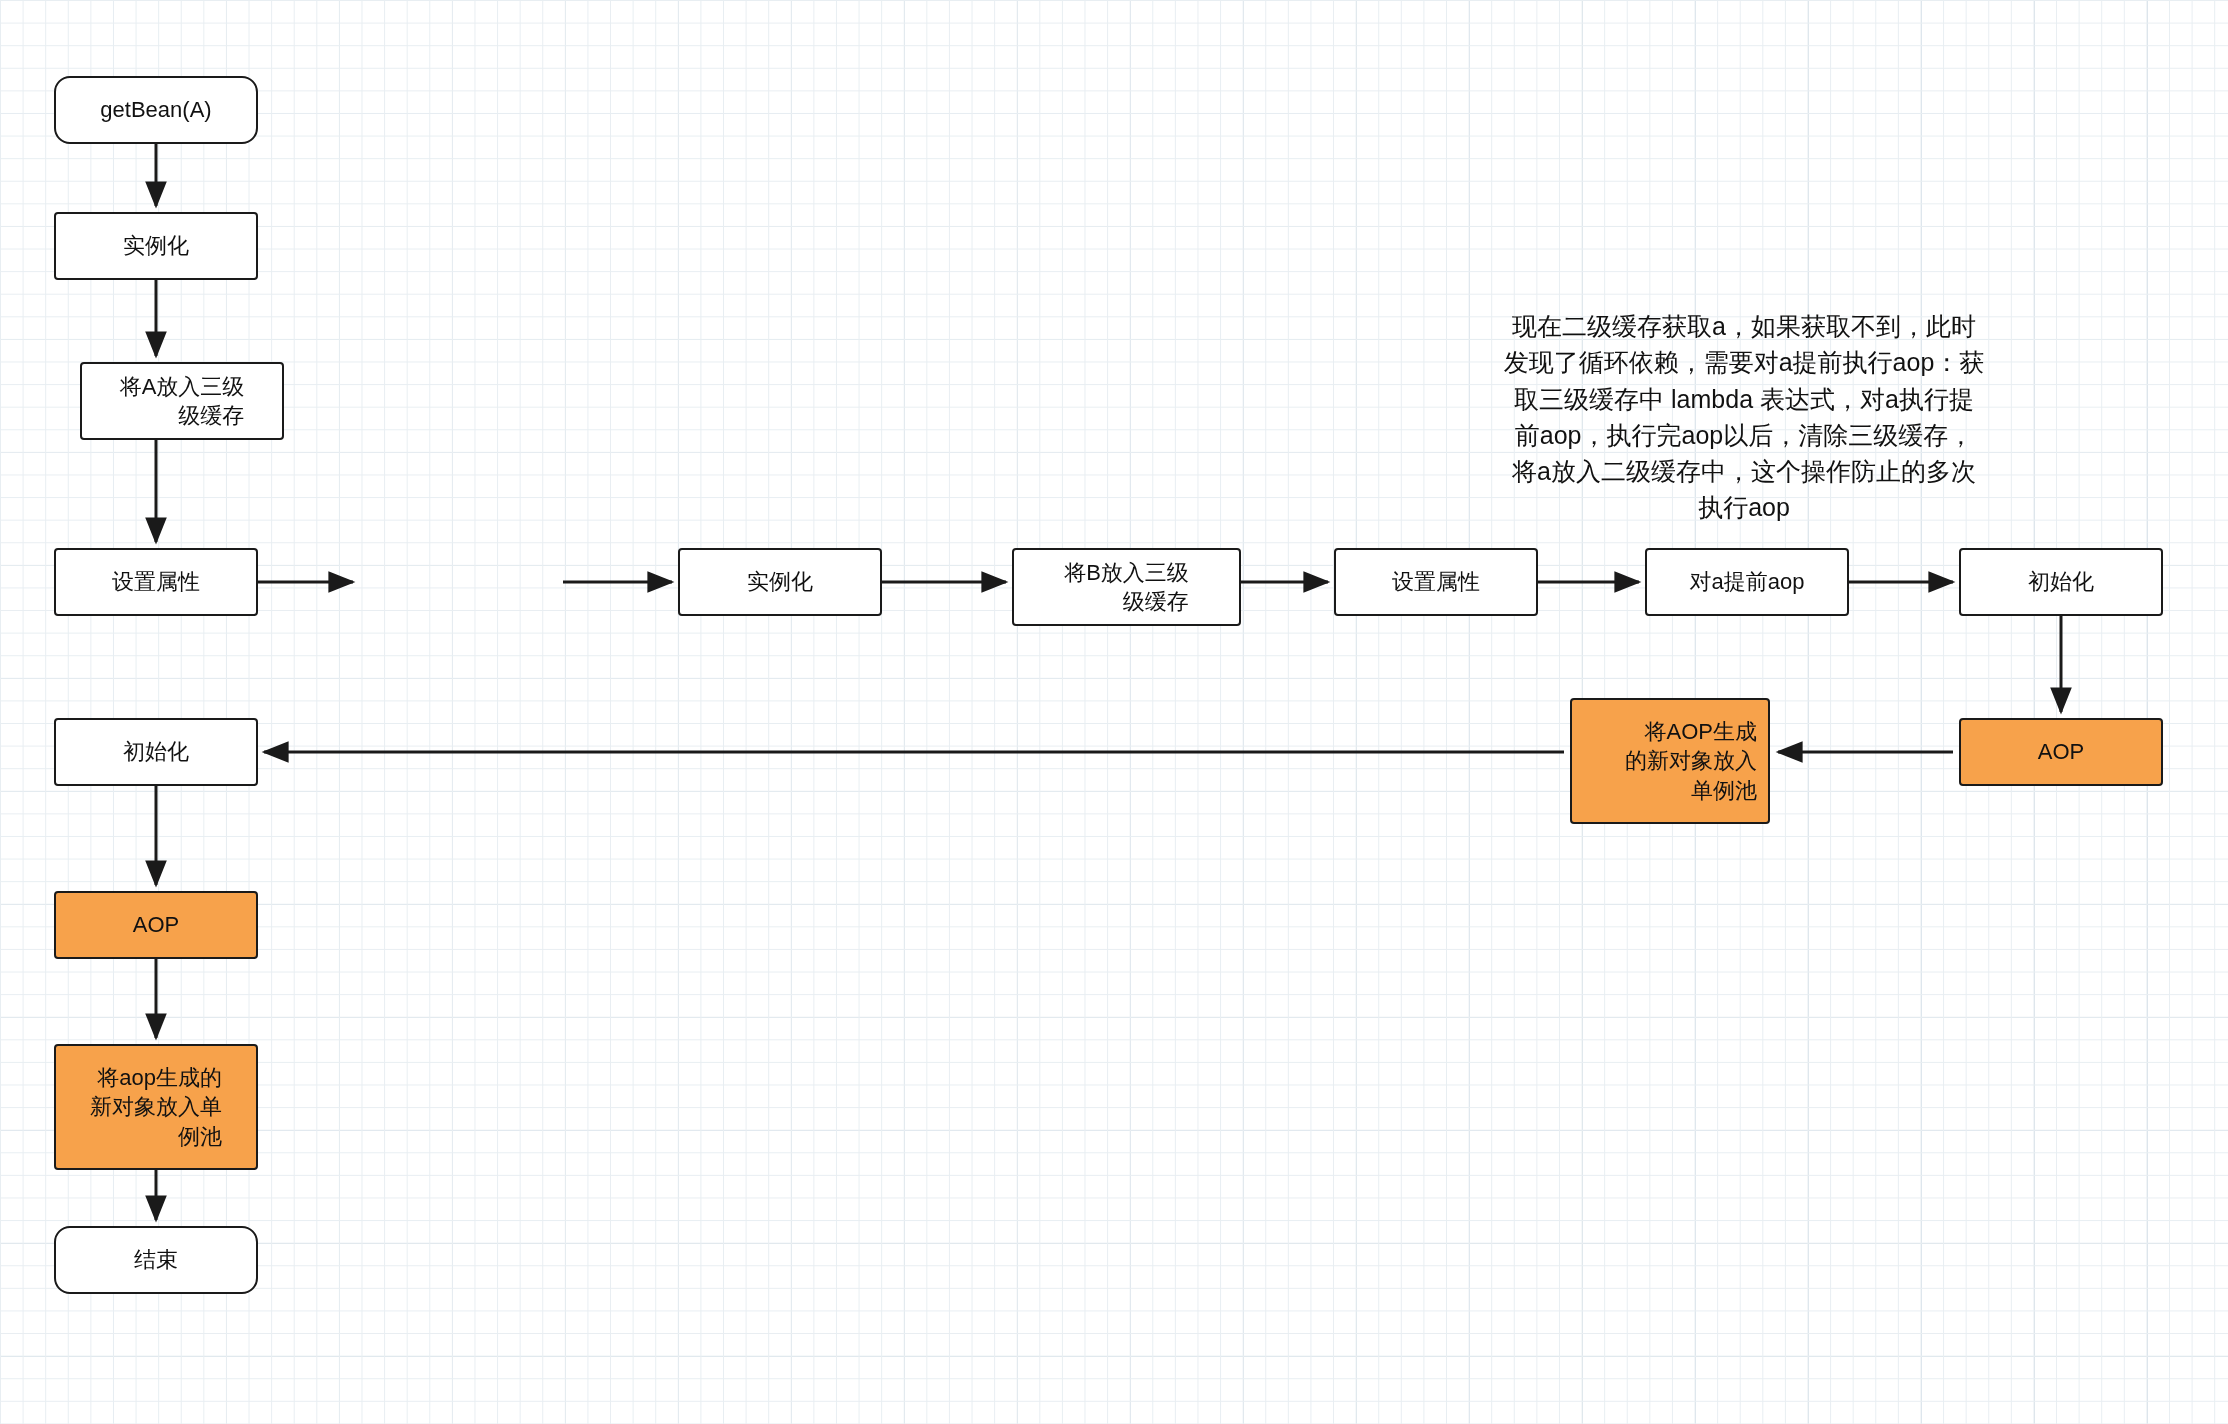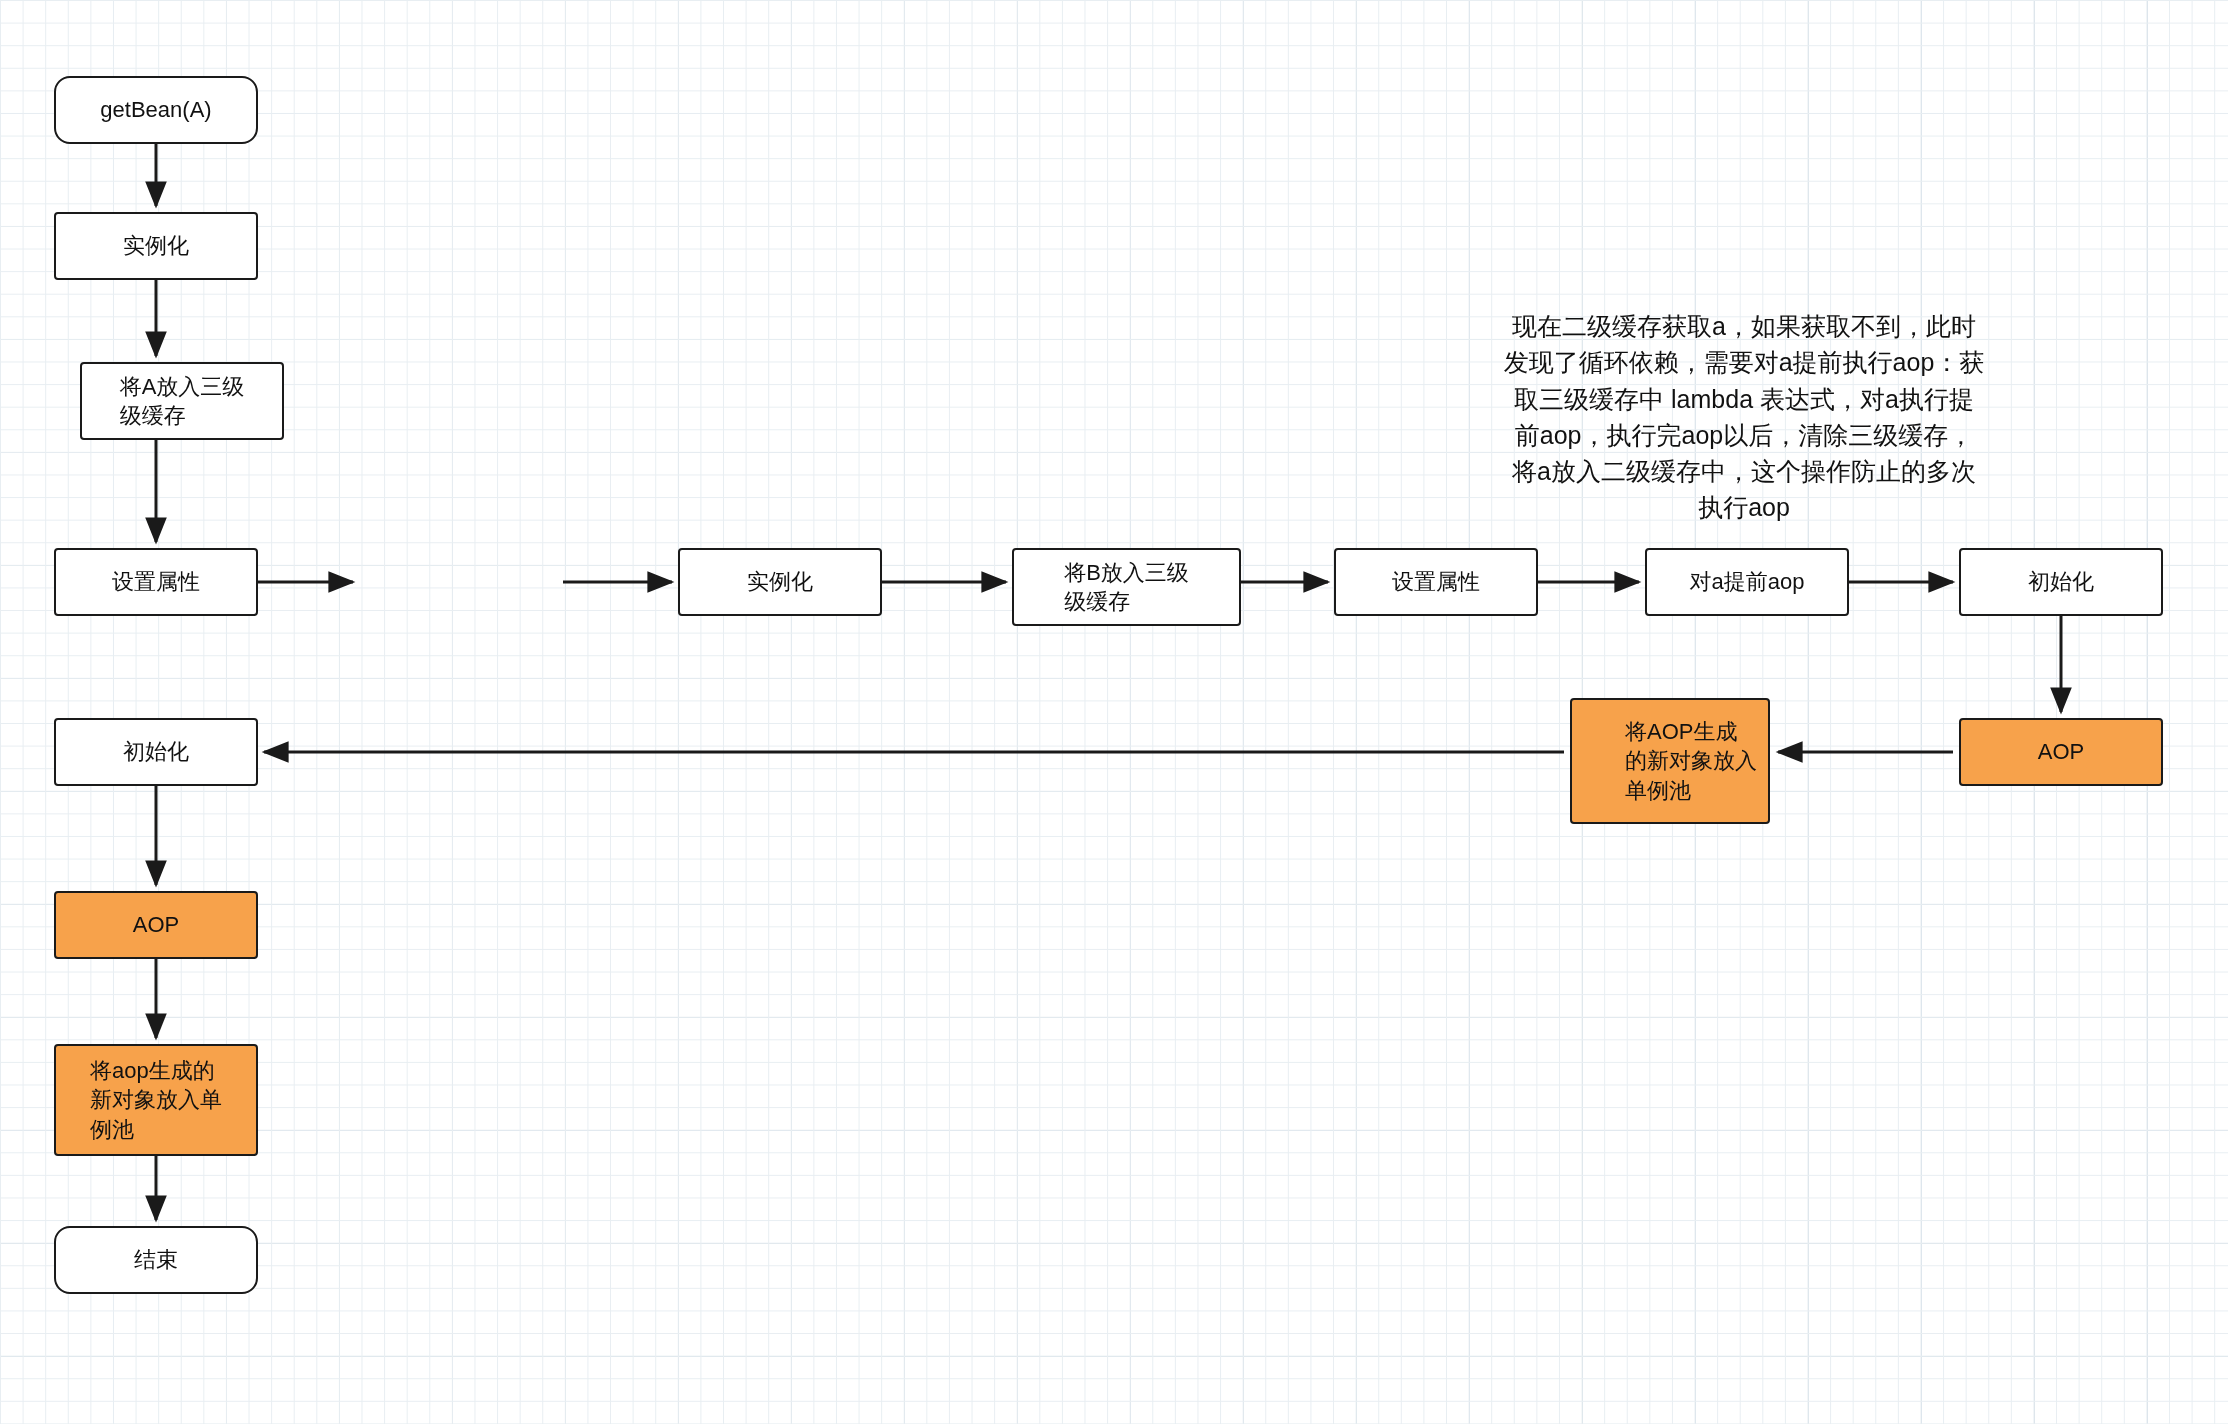--- a/index.html
+++ b/index.html
@@ -24,21 +24,21 @@
     overflow: hidden;
   }
   .node {
     position: absolute;
     box-sizing: border-box;
     border: 2.5px solid #1a1a1a;
     background: #ffffff;
     display: flex;
     align-items: center;
     justify-content: center;
-    text-align: left;
+    text-align: right;
     font-size: 22px;
     line-height: 1.32;
     color: #111111;
     border-radius: 4px;
     padding: 2px 6px;
   }
   .node.rounded {
     border-radius: 16px;
   }
   .node.orange {
@@ -121,21 +121,21 @@
   <div class="node orange" style="left:1959px; top:718px; width:204px; height:68px;">AOP</div>
 
   <div class="node orange" style="left:1570px; top:698px; width:200px; height:126px; white-space:pre-line;padding-left:48px;">将AOP生成
 的新对象放入
 单例池</div>
 
   <div class="node" style="left:54px; top:718px; width:204px; height:68px;">初始化</div>
 
   <div class="node orange" style="left:54px; top:891px; width:204px; height:68px;">AOP</div>
 
-  <div class="node orange" style="left:54px; top:1044px; width:204px; height:112px; white-space:pre-line;">将aop生成的
+  <div class="node orange" style="left:54px; top:1044px; width:204px; height:126px; white-space:pre-line;">将aop生成的
 新对象放入单
 例池</div>
 
   <div class="node rounded" style="left:54px; top:1226px; width:204px; height:68px;">结束</div>
 
   <div class="note" style="left:1490px; top:308px; width:508px;">现在二级缓存获取a，如果获取不到，此时
 发现了循环依赖，需要对a提前执行aop：获
 取三级缓存中 lambda 表达式，对a执行提
 前aop，执行完aop以后，清除三级缓存，
 将a放入二级缓存中，这个操作防止的多次

